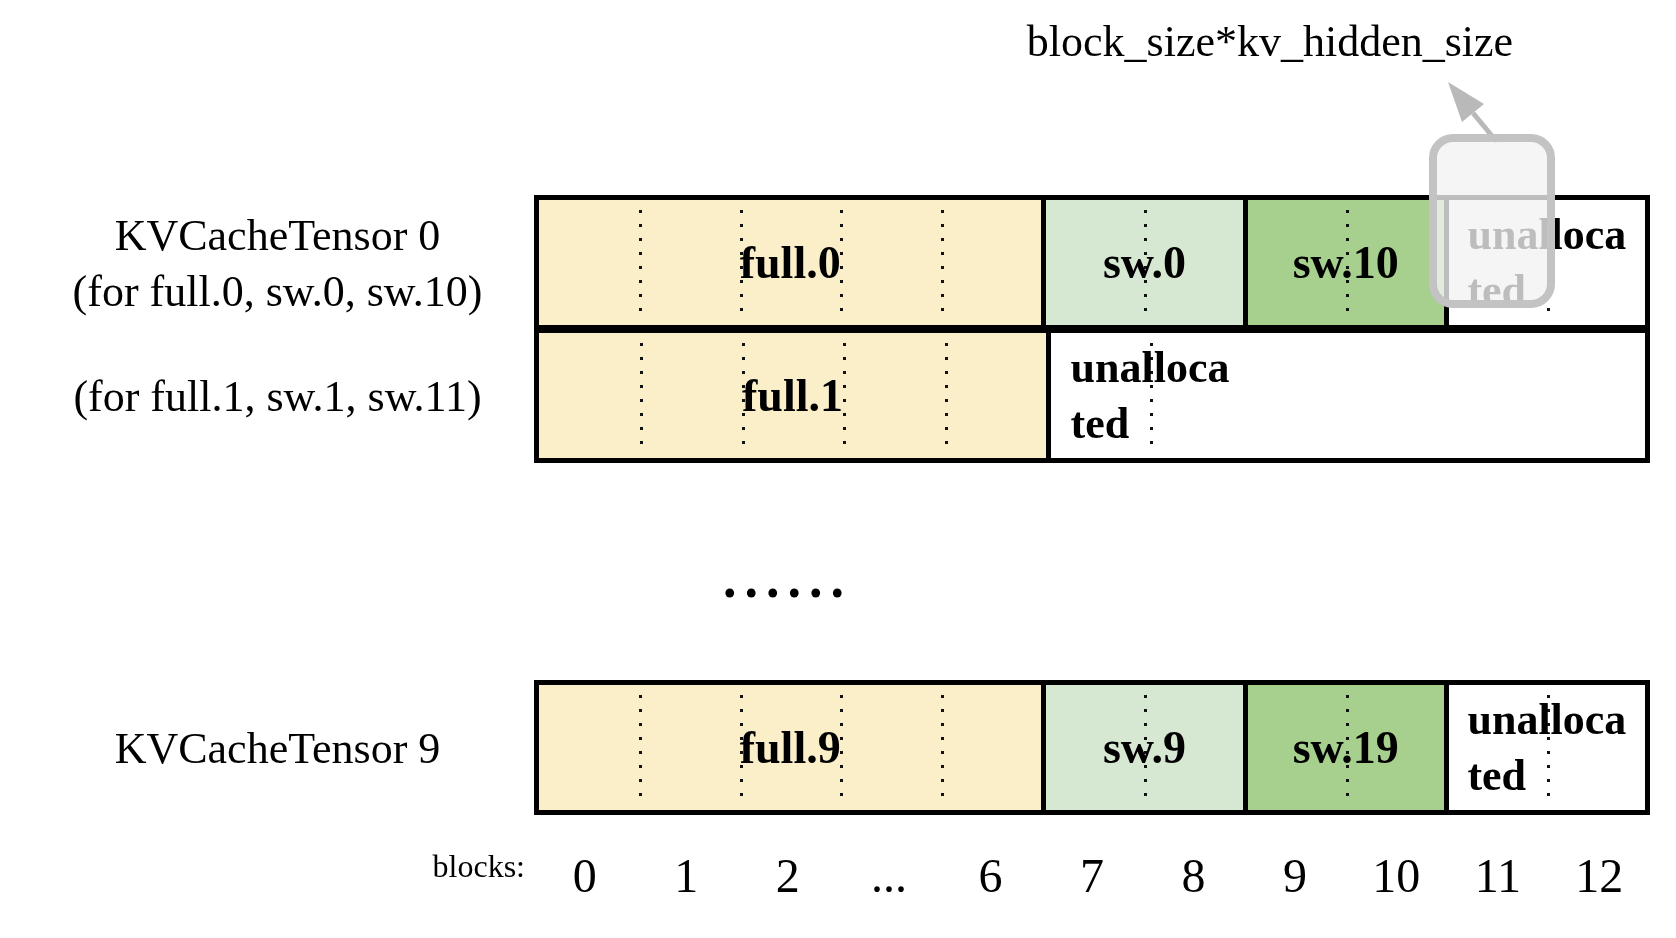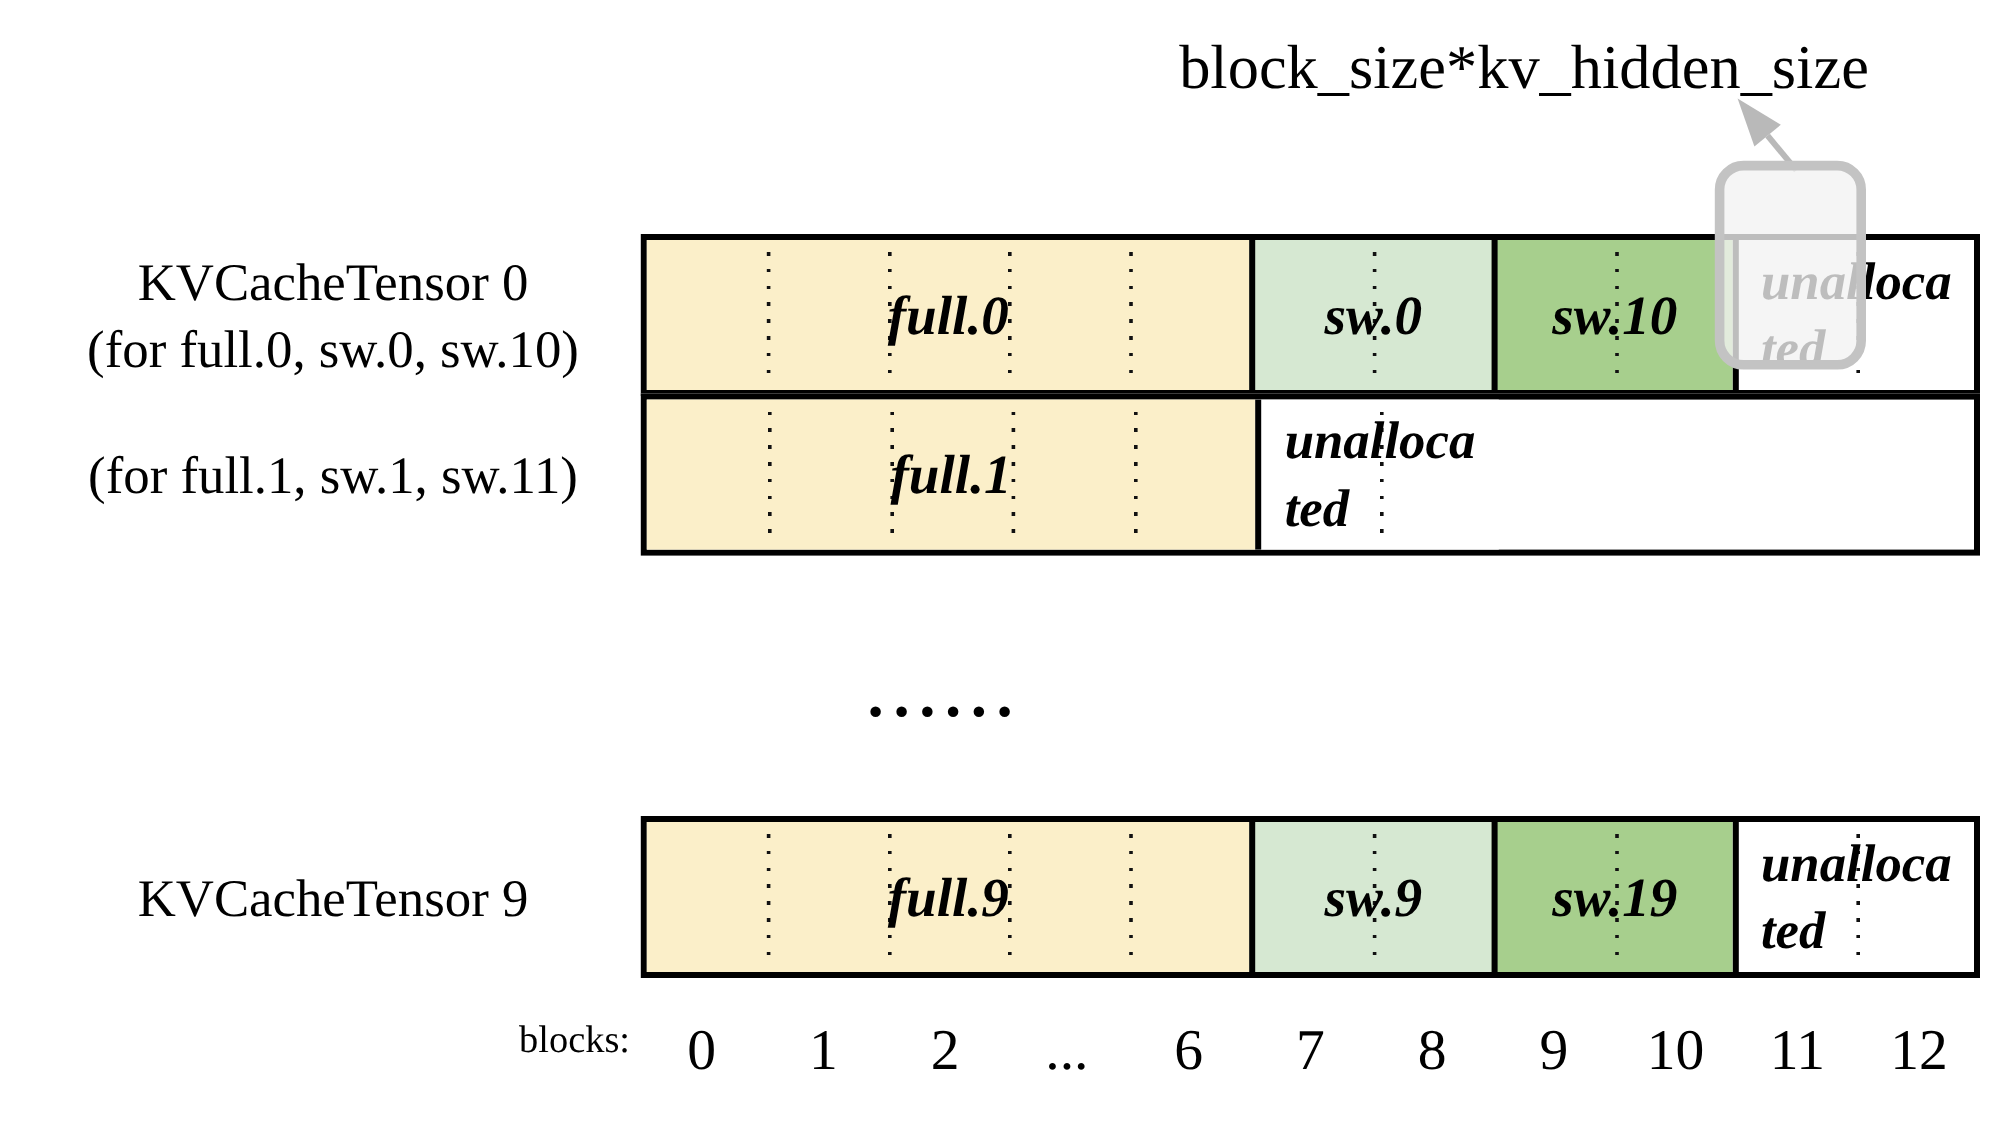--- a/index.html
+++ b/index.html
@@ -13,34 +13,33 @@
   }
   html,body{margin:0;padding:0;background:#fff;}
   .canvas{
     position:relative;width:1676px;height:938px;background:#fff;overflow:hidden;
     font-family:"Liberation Serif","DejaVu Serif",serif;color:#000;
   }
 
   
   .annotation-label{
     position:absolute;left:950px;top:16px;width:640px;
-    text-align:center;font-size:52px;white-space:nowrap;margin-top:11px;
+    text-align:center;font-size:44px;white-space:nowrap;
   }
 
   
   .tensor-row{position:absolute;left:0;width:1676px;height:137px;}
   .row-label{
     position:absolute;left:30px;width:495px;top:50%;transform:translateY(-50%);
     text-align:center;font-size:44px;line-height:56px;white-space:nowrap;
   }
   .bar{
     position:absolute;left:534px;top:0;width:1116px;height:135px;
     display:flex;box-sizing:border-box;border:5px solid var(--outline_color);
     background:var(--unallocated_color);
-    font-style:italic;
   }
   .seg{
     position:relative;box-sizing:border-box;height:100%;
     display:flex;align-items:center;justify-content:center;
   }
   .seg + .seg{border-left:5px solid var(--outline_color);}
   .seg-full{width:507px;background:var(--full_color);}
   .seg-sw-a{width:203px;background:var(--sw_light_color);}
   .seg-sw-b{width:203px;background:var(--sw_dark_color);}
   .seg-unalloc{width:203px;background:var(--unallocated_color);}

